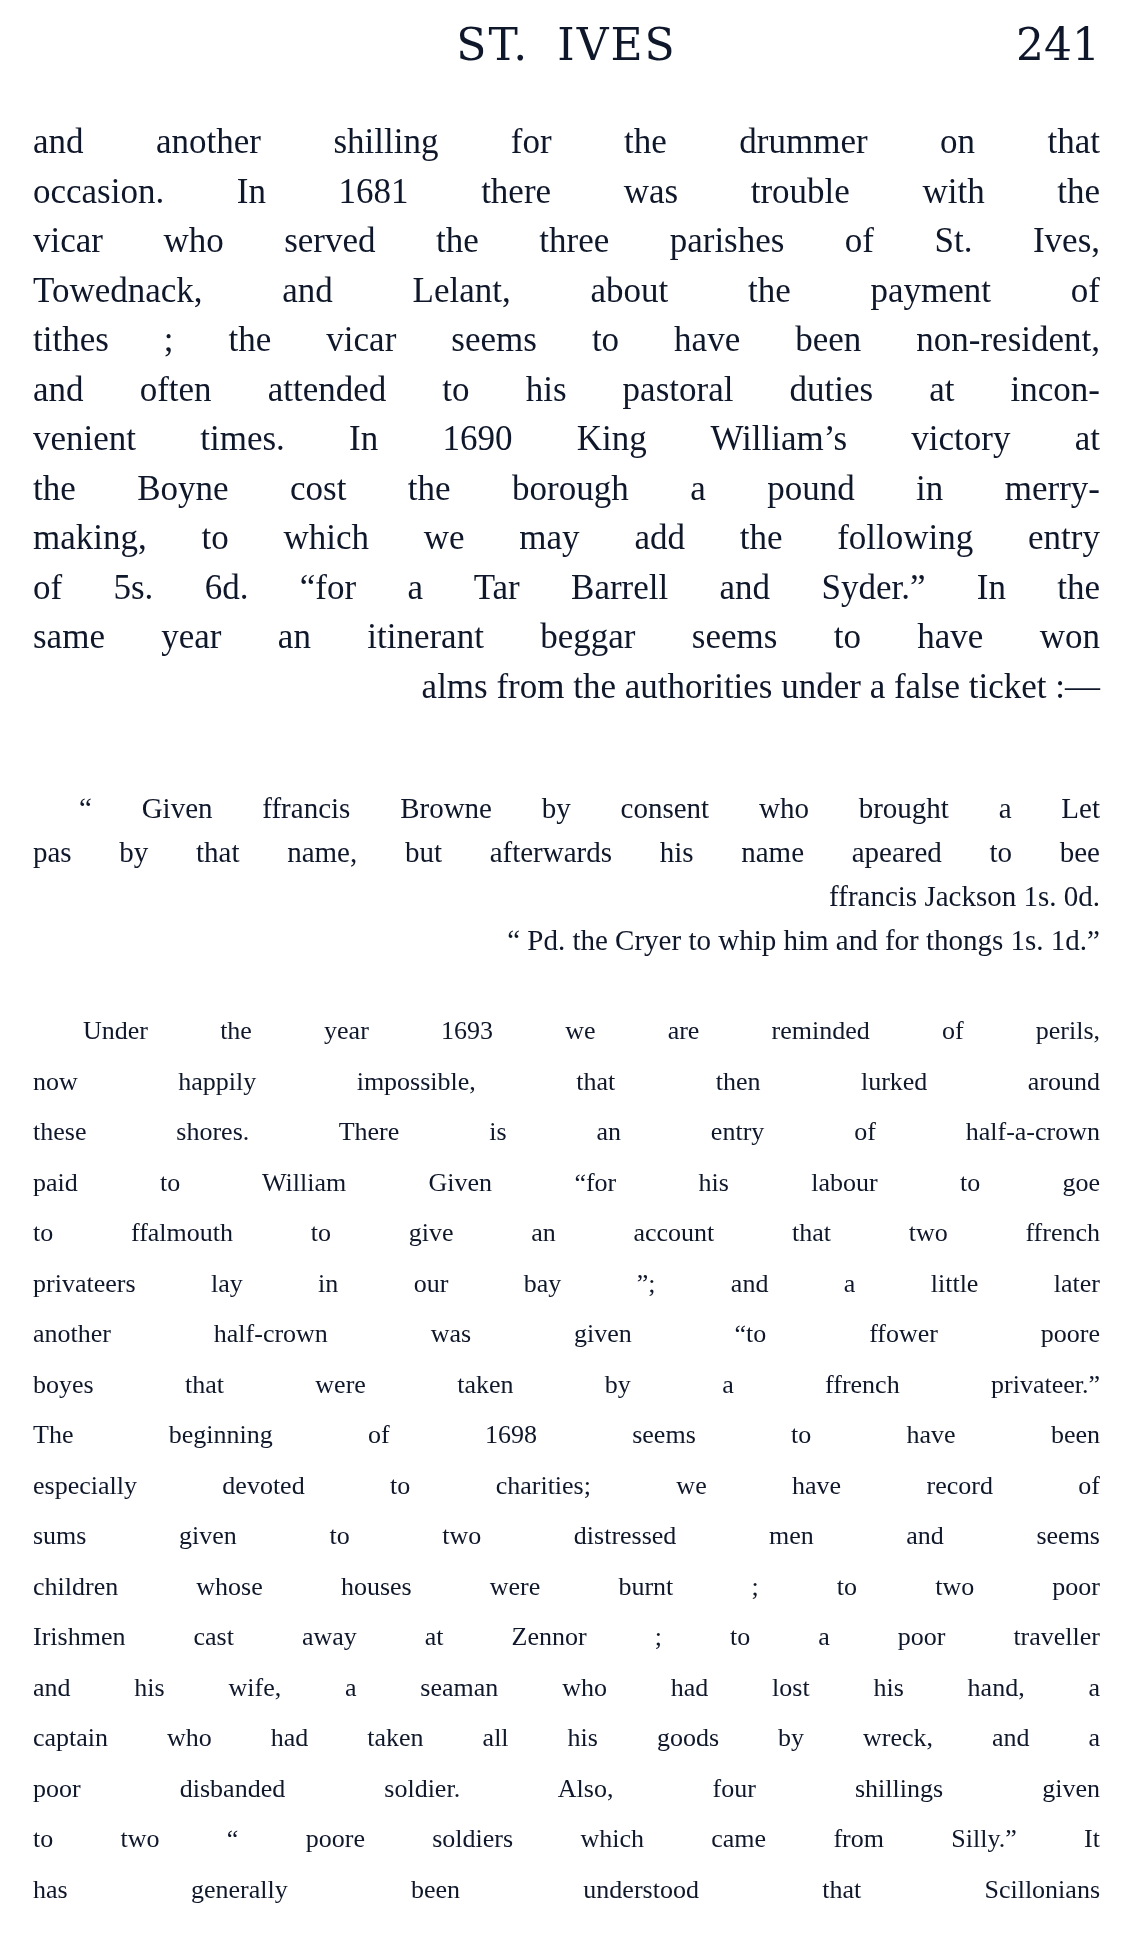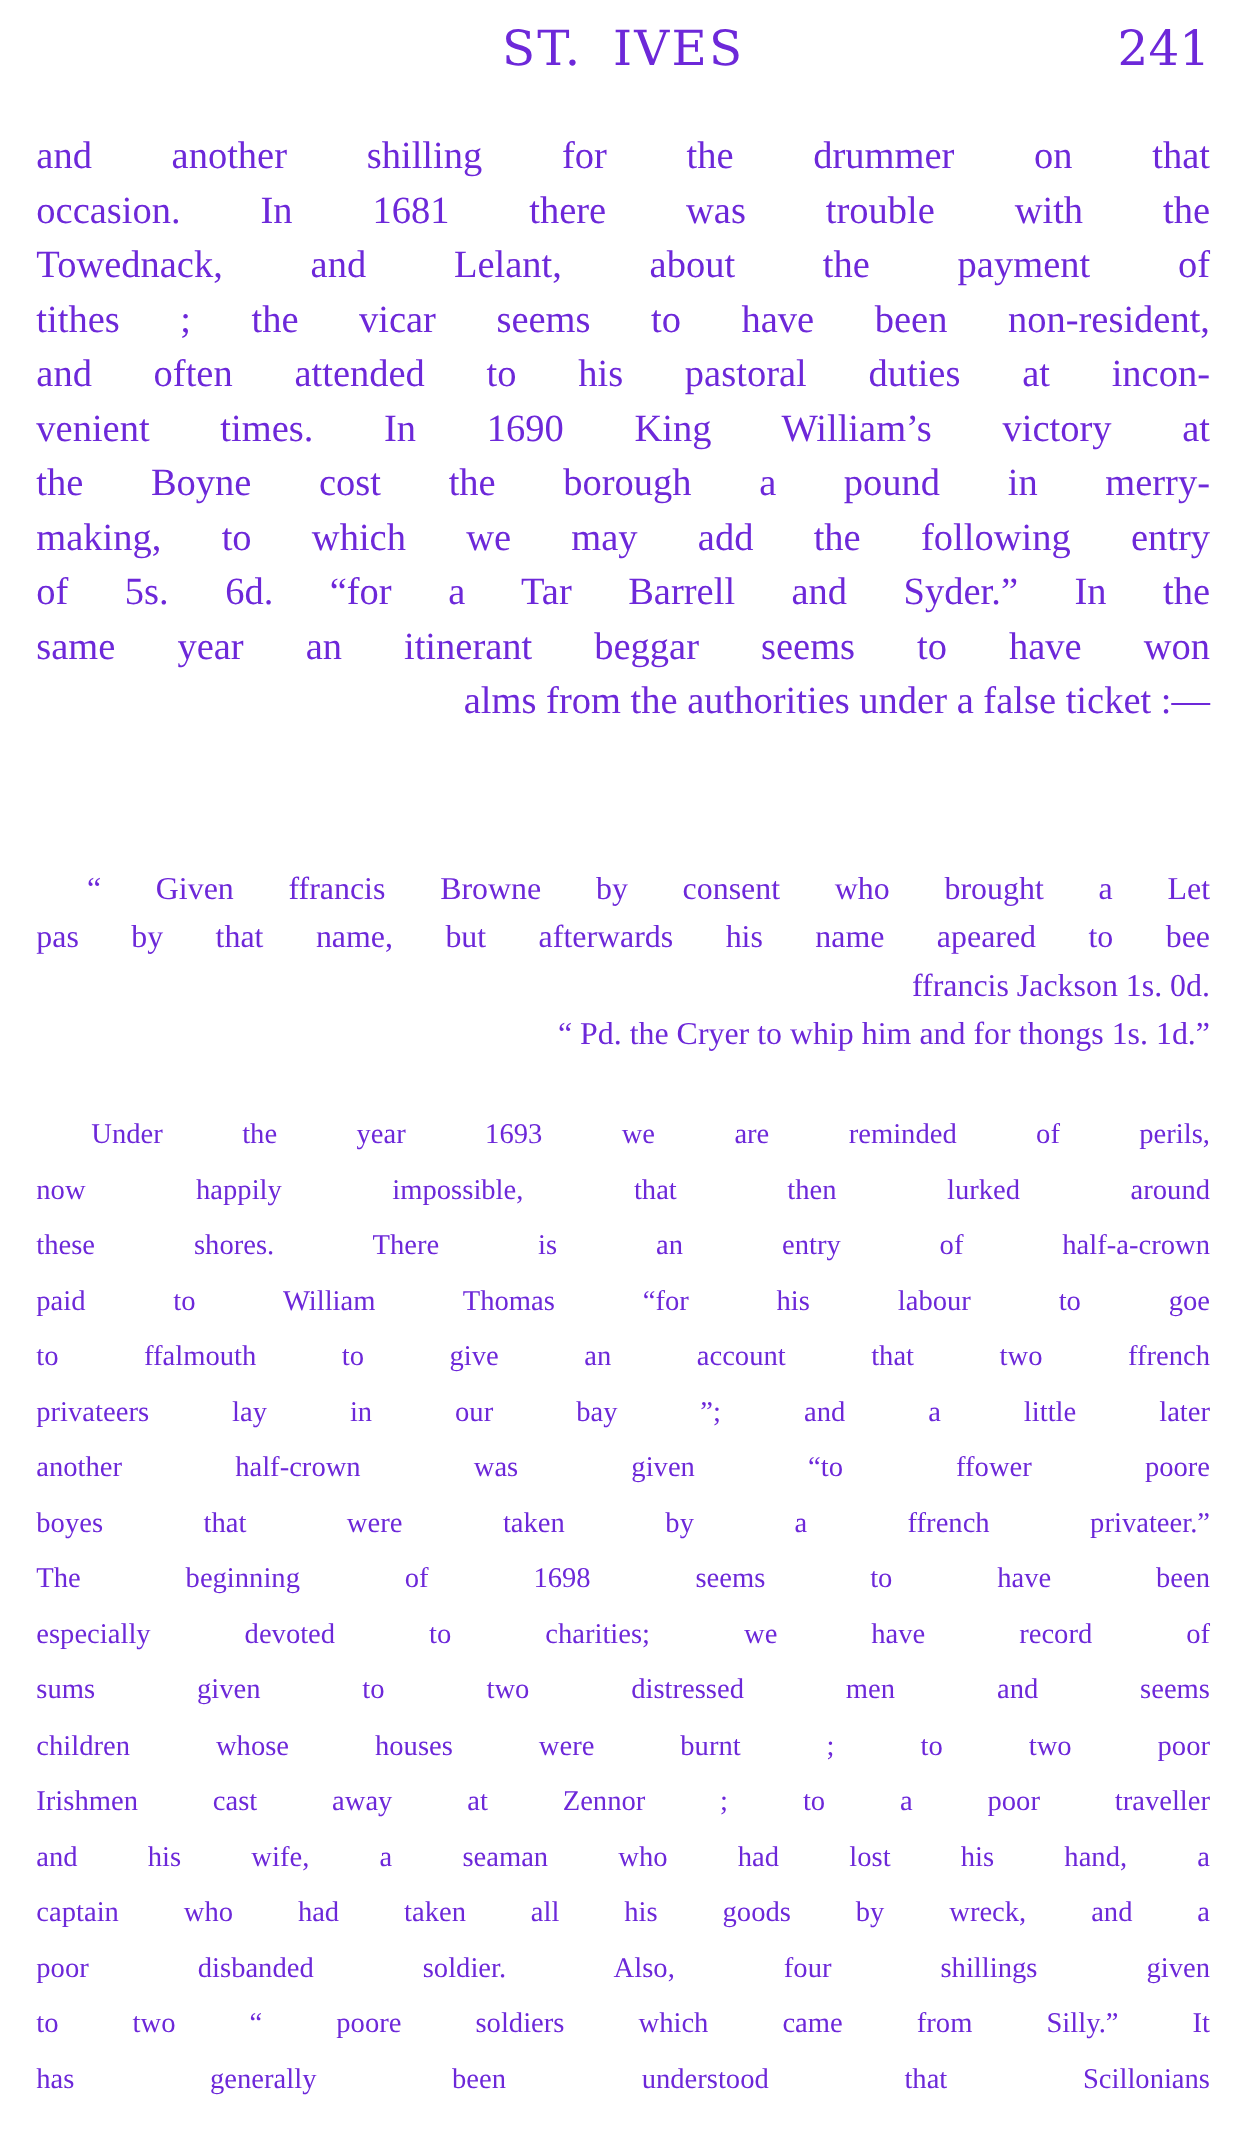--- a/index.html
+++ b/index.html
@@ -1,21 +1,21 @@
 <!DOCTYPE html>
 <html><head>
 <meta charset="utf-8">
 <style>
   html, body { margin: 0; padding: 0; background: #ffffff; }
   .page {
     position: relative;
     width: 1127px;
     height: 1957px;
     background: #ffffff;
-    color: #6d28d9;
+    color: #0f172a;
     font-family: "DejaVu Serif", "Liberation Serif", serif;
     overflow: hidden;
   }
   .header {
     position: absolute;
     left: 33px;
     top: 20px;
     width: 1067px;
     height: 50px;
   }
@@ -53,20 +53,21 @@
 
 <div class="page">
   <div class="header">
     <div class="title">ST. IVES</div>
     <span class="pgnum">241</span>
   </div>
 
   <div class="para p1">
       <div class="line j">and another shilling for the drummer on that</div>
       <div class="line j">occasion. In 1681 there was trouble with the</div>
+      <div class="line j">vicar who served the three parishes of St. Ives,</div>
       <div class="line j">Towednack, and Lelant, about the payment of</div>
       <div class="line j">tithes ; the vicar seems to have been non-resident,</div>
       <div class="line j">and often attended to his pastoral duties at incon-</div>
       <div class="line j">venient times. In 1690 King William’s victory at</div>
       <div class="line j">the Boyne cost the borough a pound in merry-</div>
       <div class="line j">making, to which we may add the following entry</div>
       <div class="line j">of 5s. 6d. “for a Tar Barrell and Syder.” In the</div>
       <div class="line j">same year an itinerant beggar seems to have won</div>
       <div class="line">alms from the authorities under a false ticket :—</div>
     </div>
@@ -75,21 +76,21 @@
       <div class="line j ind">“ Given ffrancis Browne by consent who brought a Let</div>
       <div class="line j">pas by that name, but afterwards his name apeared to bee</div>
       <div class="line">ffrancis Jackson 1s. 0d.</div>
       <div class="line ind">“ Pd. the Cryer to whip him and for thongs 1s. 1d.”</div>
     </div>
 
   <div class="para p2">
       <div class="line j ind">Under the year 1693 we are reminded of perils,</div>
       <div class="line j">now happily impossible, that then lurked around</div>
       <div class="line j">these shores. There is an entry of half-a-crown</div>
-      <div class="line j">paid to William Thomas “for his labour to goe</div>
+      <div class="line j">paid to William Given “for his labour to goe</div>
       <div class="line j">to ffalmouth to give an account that two ffrench</div>
       <div class="line j">privateers lay in our bay ”; and a little later</div>
       <div class="line j">another half-crown was given “to ffower poore</div>
       <div class="line j">boyes that were taken by a ffrench privateer.”</div>
       <div class="line j">The beginning of 1698 seems to have been</div>
       <div class="line j">especially devoted to charities; we have record of</div>
       <div class="line j">sums given to two distressed men and seems</div>
       <div class="line j">children whose houses were burnt ; to two poor</div>
       <div class="line j">Irishmen cast away at Zennor ; to a poor traveller</div>
       <div class="line j">and his wife, a seaman who had lost his hand, a</div>

